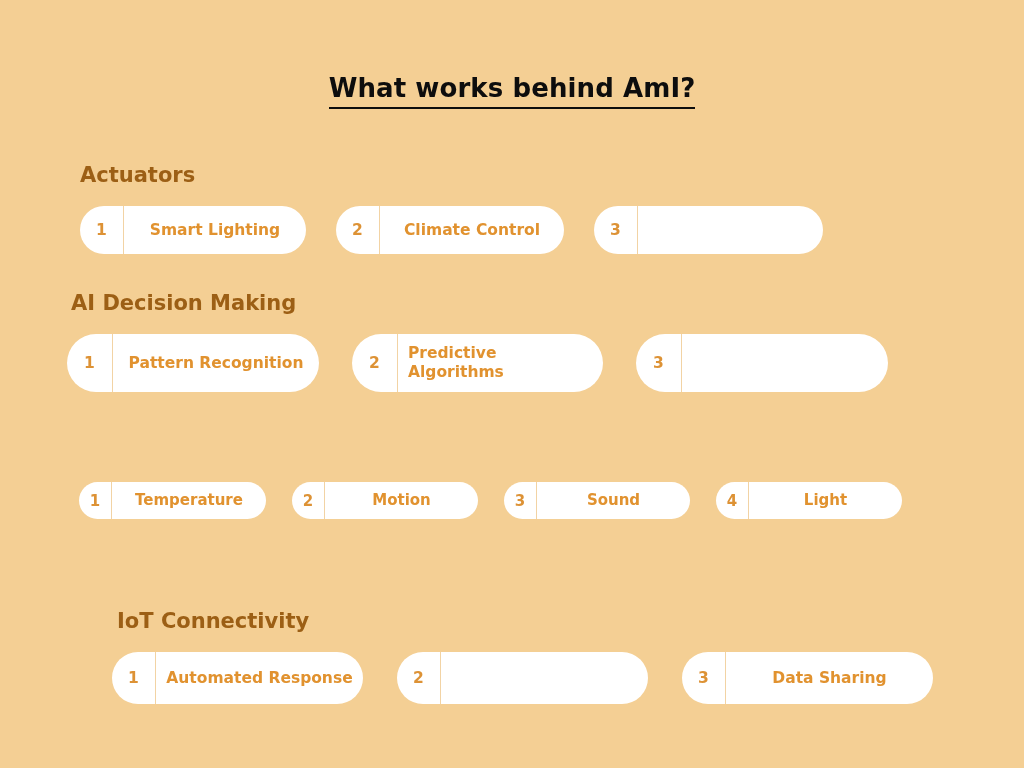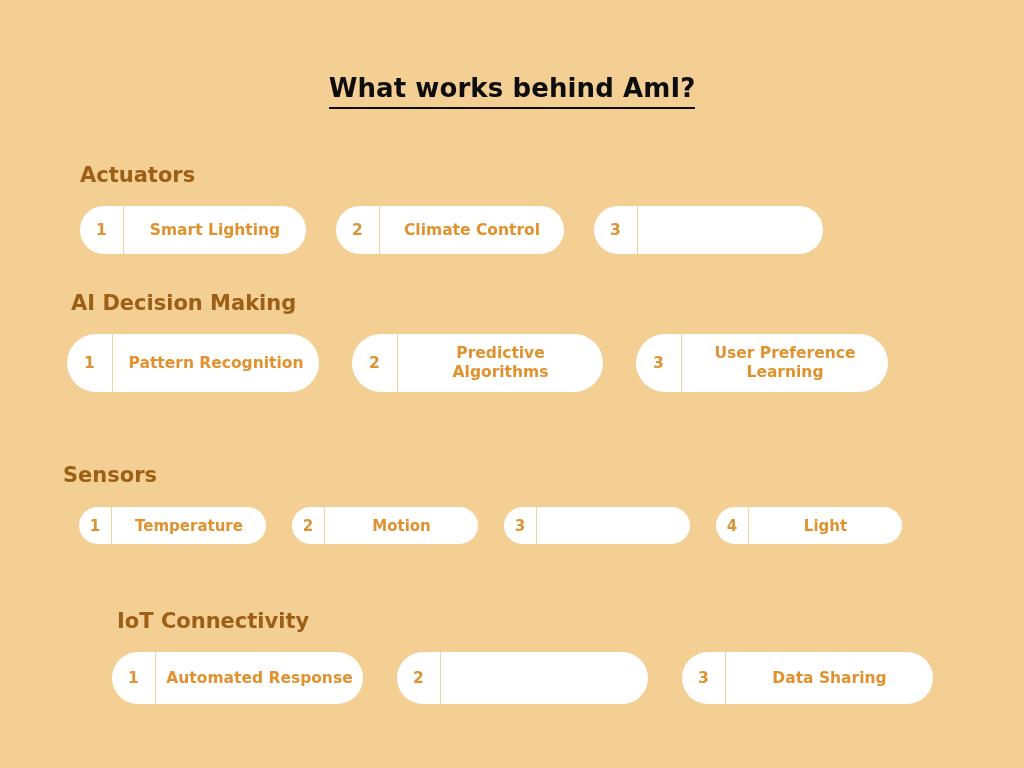--- a/index.html
+++ b/index.html
@@ -73,21 +73,21 @@
     justify-content: center;
     color: #dd9235;
     font-weight: bold;
     flex: 0 0 auto;
     border-right: 1.6px solid #f2d3a4;
   }
   .pill-label {
     display: flex;
     align-items: center;
     justify-content: center;
-    text-align: center;
+    text-align: left;
     color: #e1922f;
     font-weight: bold;
     flex: 1 1 auto;
     line-height: 1.22;
   }
 
   
   
   #sec-actuators { top: 163px; margin-left: 16px; }
   #sec-actuators .section-heading { margin-left: 64px; }
@@ -165,38 +165,37 @@
       <div class="pill">
         <div class="pill-num">1</div>
         <div class="pill-label">Pattern Recognition</div>
       </div>
       <div class="pill">
         <div class="pill-num">2</div>
         <div class="pill-label">Predictive Algorithms</div>
       </div>
       <div class="pill">
         <div class="pill-num">3</div>
-        <div class="pill-label">User Preference Learning</div>
       </div>
     </div>
   </div>
 
   <div class="section" id="sec-sensors">
-    <div class="section-heading">Sensors</div>
     <div class="pill-row">
       <div class="pill">
         <div class="pill-num">1</div>
         <div class="pill-label">Temperature</div>
       </div>
       <div class="pill">
         <div class="pill-num">2</div>
         <div class="pill-label">Motion</div>
       </div>
       <div class="pill">
         <div class="pill-num">3</div>
+        <div class="pill-label">Sound</div>
       </div>
       <div class="pill">
         <div class="pill-num">4</div>
         <div class="pill-label">Light</div>
       </div>
     </div>
   </div>
 
   <div class="section" id="sec-iot">
     <div class="section-heading">IoT Connectivity</div>

